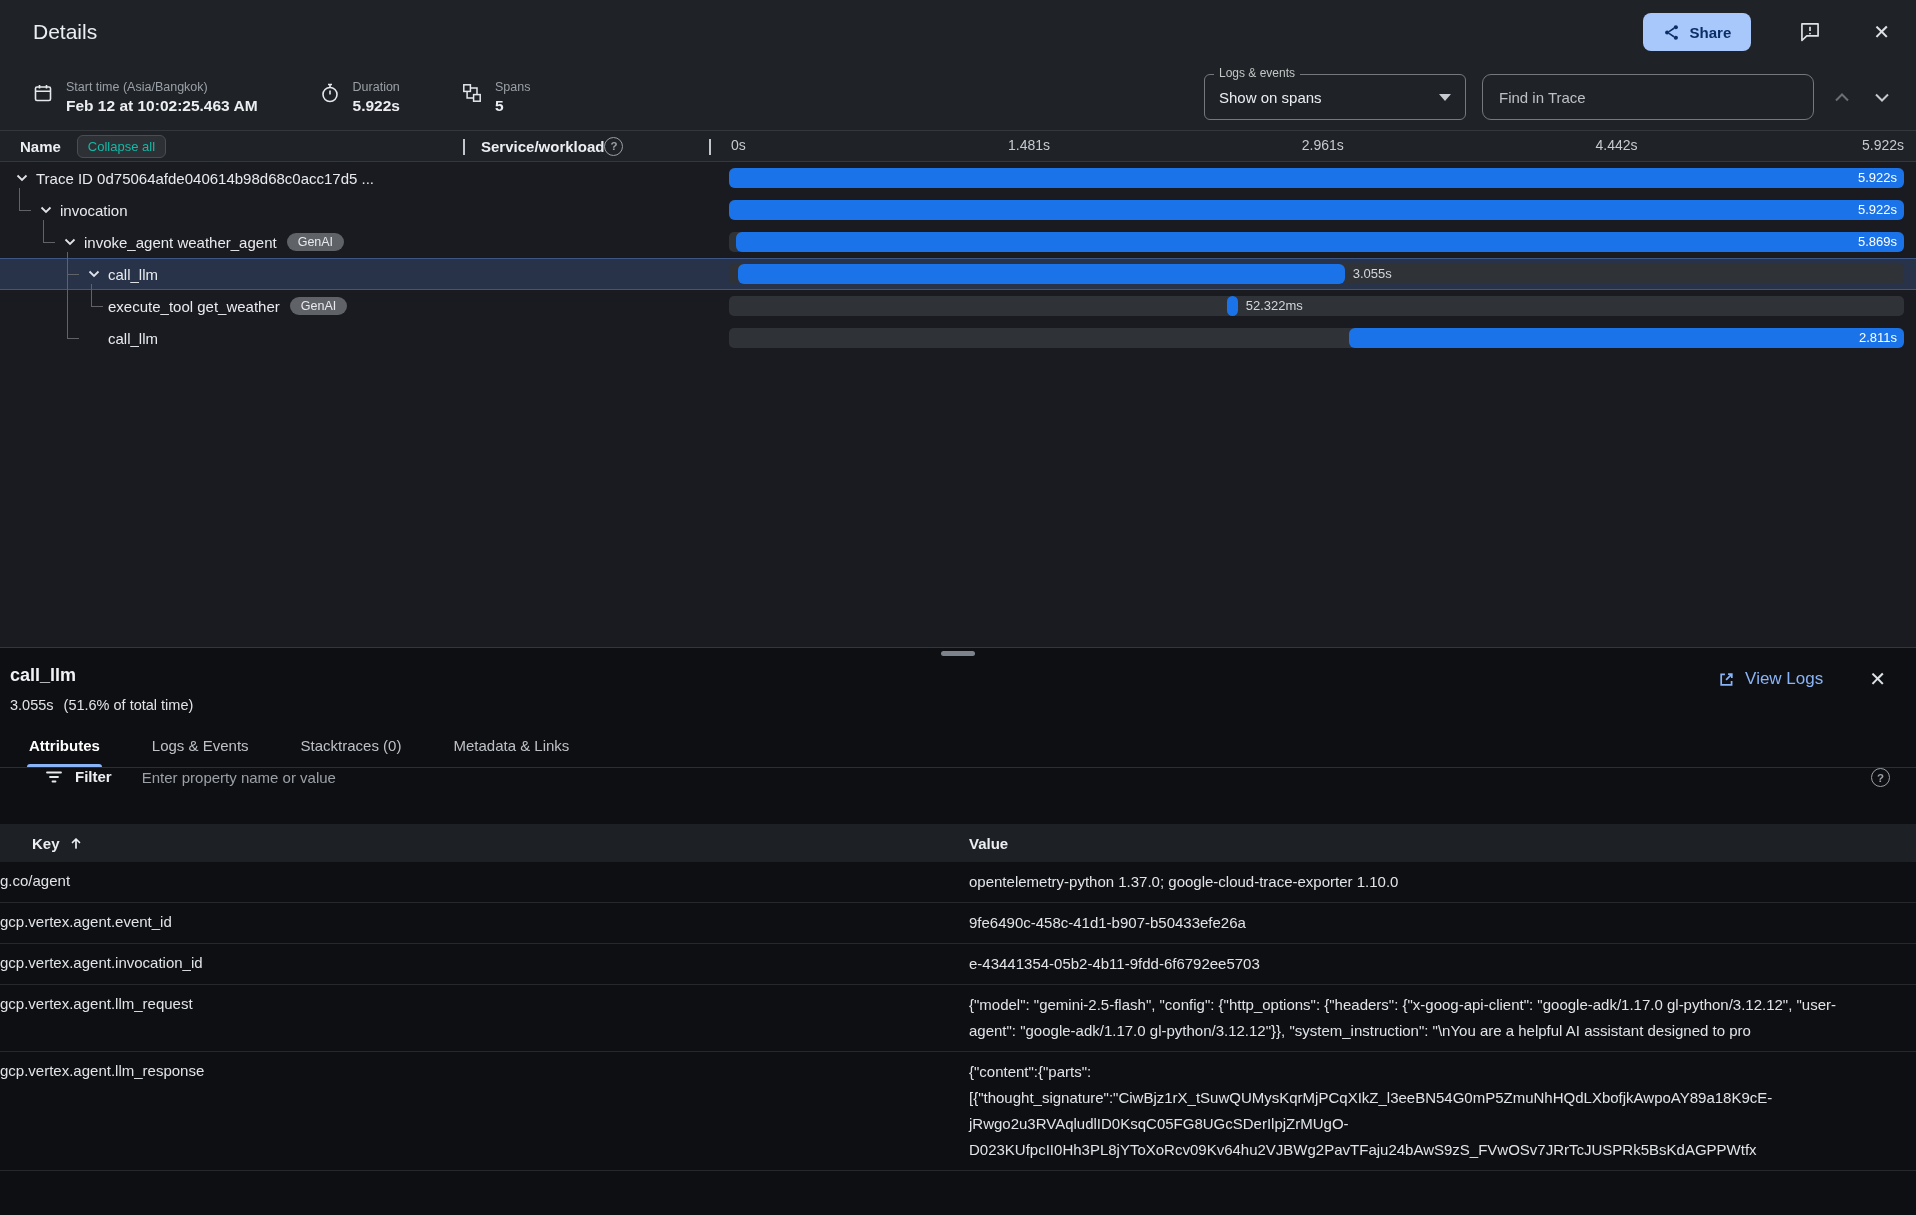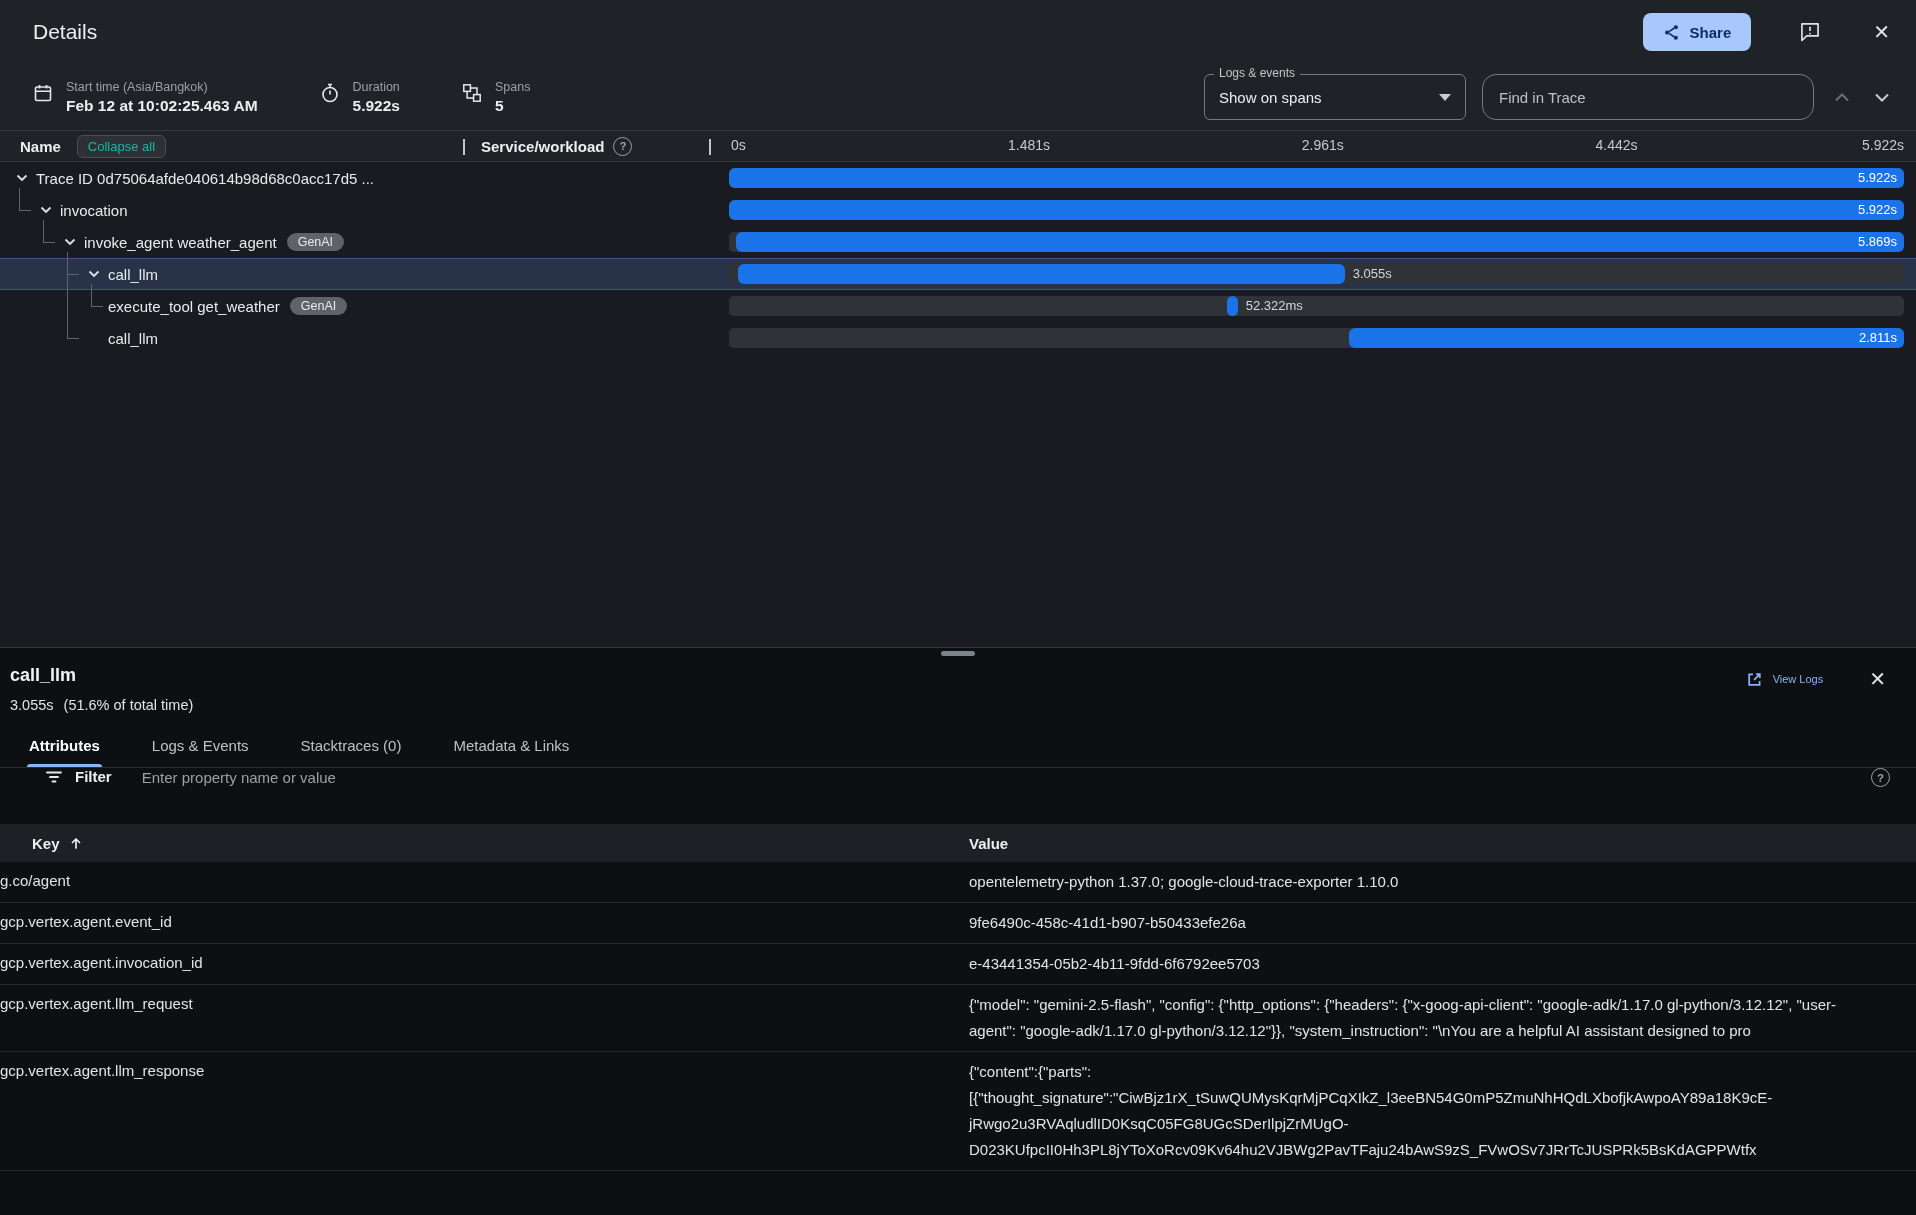--- a/index.html
+++ b/index.html
@@ -35,31 +35,31 @@
   .tb-ico{margin-top:3px;color:#e6e9ec;}
   .tb-label{font-size:12.5px;color:var(--text-dim);}
   .tb-value{font-size:15.5px;font-weight:700;color:#eceef1;margin-top:3px;}
   .tb-right{margin-left:auto;display:flex;align-items:center;gap:16px;}
   .select{position:relative;width:262px;height:46px;border:1px solid var(--outline);border-radius:6px;
     display:flex;align-items:center;padding:0 14px;box-sizing:border-box;cursor:pointer;}
   .select-label{position:absolute;top:-9px;left:9px;background:var(--bg-top);padding:0 5px;font-size:12px;color:#c4c7c5;}
   .select-value{font-size:15px;color:#eceef1;}
   .caret{margin-left:auto;width:0;height:0;border-left:6px solid transparent;border-right:6px solid transparent;border-top:7px solid #c6cbd1;}
   .find-input{width:332px;height:46px;box-sizing:border-box;background:transparent;border:1px solid var(--outline);
-    border-radius:14px;color:var(--text);font-family:inherit;font-size:15px;padding:0 16px;outline:none;}
+    border-radius:9px;color:var(--text);font-family:inherit;font-size:15px;padding:0 16px;outline:none;}
   .find-input::placeholder{color:#bdc1c6;}
   .nav-chev{color:#6b7076;}
   .nav-chev.down{color:#c6cbd1;}
   
   .wf-header{height:32px;flex:0 0 32px;background:var(--bg-top);border-top:1px solid #34373c;border-bottom:1px solid #34373c;
     display:grid;grid-template-columns:463px 246px 1fr;align-items:center;position:relative;box-sizing:border-box;}
   .wfh-name{display:flex;align-items:center;gap:16px;padding-left:20px;}
   .wfh-title{font-size:15px;font-weight:700;color:#eceef1;}
   .collapse-chip{font-size:13px;color:#14b8a6;background:#2d3034;border:1px solid #4a4e53;border-radius:6px;padding:3px 10px;cursor:pointer;font-family:inherit;}
-  .wfh-service{display:flex;align-items:center;gap:9px;padding-left:18px;font-size:15px;font-weight:700;color:#eceef1;}
+  .wfh-service{display:flex;align-items:center;padding-left:18px;font-size:15px;font-weight:700;color:#eceef1;}
   .help-circle{width:17px;height:17px;border:1.5px solid var(--text-dim);border-radius:50%;color:var(--text-dim);
     font-size:11.5px;display:inline-flex;align-items:center;justify-content:center;font-weight:700;cursor:pointer;}
   .col-sep{position:absolute;top:8px;width:2px;height:16px;background:#c3c7cd;}
   .col-sep.s1{left:463px;} .col-sep.s2{left:709px;}
   .tl-inner{position:relative;height:100%;margin:0 12px 0 20px;}
   .tick{position:absolute;top:6px;font-size:14px;color:#c6cbd1;white-space:nowrap;}
   .tick.t0{left:2px;} .tick.t1{left:25%;transform:translateX(-35%);} .tick.t2{left:50%;transform:translateX(-35%);}
   .tick.t3{left:75%;transform:translateX(-35%);} .tick.t4{right:0;}
   
   .wf-body{flex:1 1 auto;background:var(--bg-rows);overflow:hidden;}
@@ -76,21 +76,21 @@
   .dur-label.inside{right:7px;color:#fff;}
   .dur-label.outside{color:#d3d7dc;}
   .connector{position:absolute;width:11px;border-left:1px solid #5f6368;border-bottom:1px solid #5f6368;z-index:3;pointer-events:none;}
   
   .panel{height:567px;flex:0 0 567px;background:var(--bg-panel);border-top:1px solid #33363a;position:relative;overflow:hidden;}
   .drag-handle{position:absolute;top:3px;left:50%;transform:translateX(-50%);width:34px;height:5px;border-radius:3px;background:#7d838a;cursor:row-resize;}
   .panel-head{display:flex;align-items:flex-start;padding:17px 26px 0 10px;}
   .p-title{font-size:18px;font-weight:700;color:#f0f2f4;}
   .p-sub{margin-top:11px;font-size:14.5px;color:#e0e4e8;display:flex;gap:10px;}
   .p-actions{margin-left:auto;display:flex;align-items:center;gap:42px;}
-  .view-logs{color:var(--blue);font-size:11px;display:flex;align-items:center;gap:10px;text-decoration:none;cursor:pointer;}
+  .view-logs{color:var(--blue);font-size:17px;display:flex;align-items:center;gap:10px;text-decoration:none;cursor:pointer;}
   .tabs{display:flex;gap:48px;padding:24px 0 0 27px;border-bottom:1px solid #2b2e32;}
   .tab{padding:0 2px 13px;font-size:15px;color:#bdc1c6;position:relative;cursor:pointer;}
   .tab.active{color:#ffffff;font-weight:700;}
   .tab.active::after{content:"";position:absolute;left:0;right:0;bottom:0;height:3px;background:var(--blue);border-radius:3px 3px 0 0;}
   .filter-row{display:flex;align-items:flex-start;height:56px;padding:0 26px 0 45px;}
   .filter-label{margin-left:12px;font-size:15px;font-weight:700;color:#eceef1;}
   .filter-input{flex:1;margin-left:28px;background:transparent;border:none;outline:none;color:var(--text);font-family:inherit;font-size:15px;}
   .filter-input::placeholder{color:var(--text-dim);}
   .attr-header{display:grid;grid-template-columns:969px 1fr;height:38px;align-items:center;background:#1d2024;font-size:15px;font-weight:700;color:#eceef1;}
   .attr-header .hk{padding-left:32px;display:flex;align-items:center;gap:9px;cursor:pointer;}

